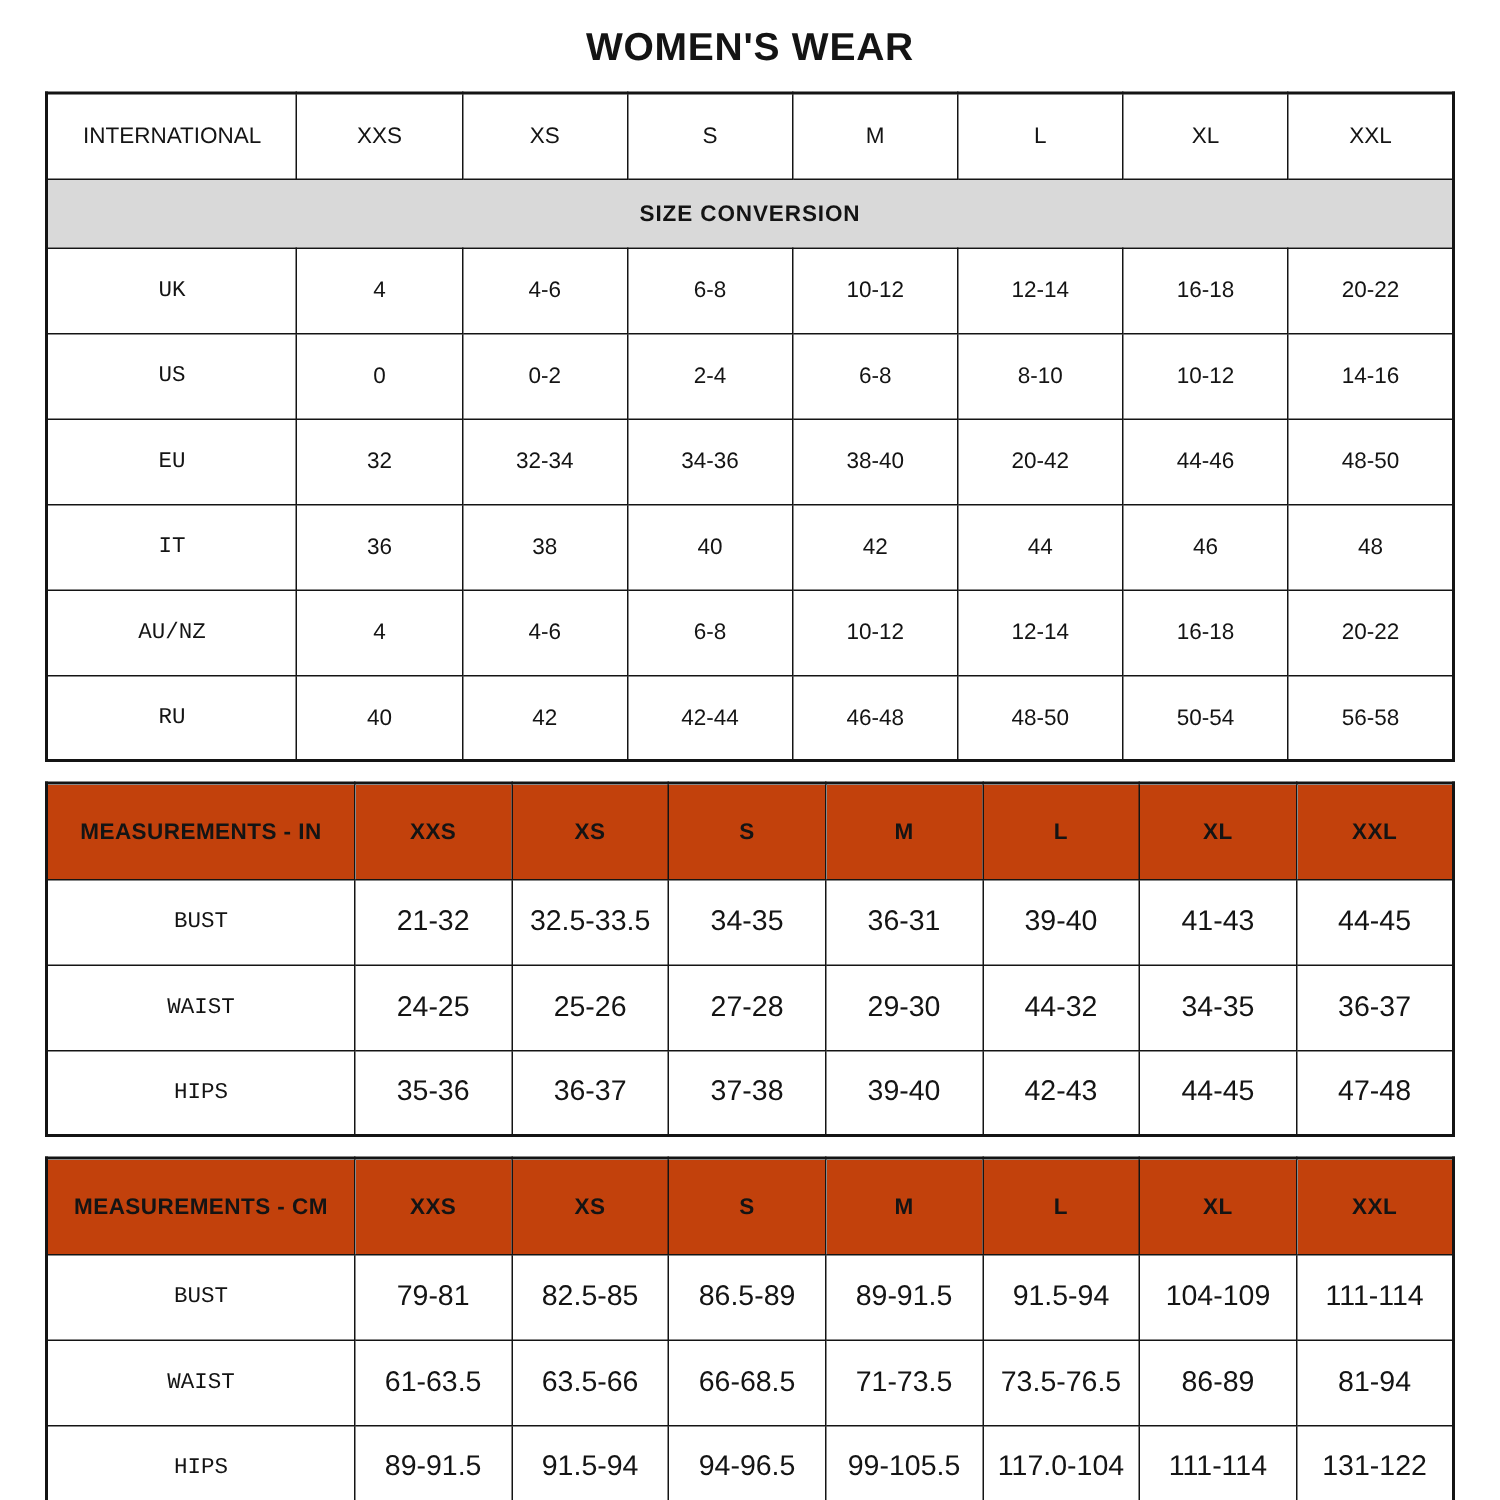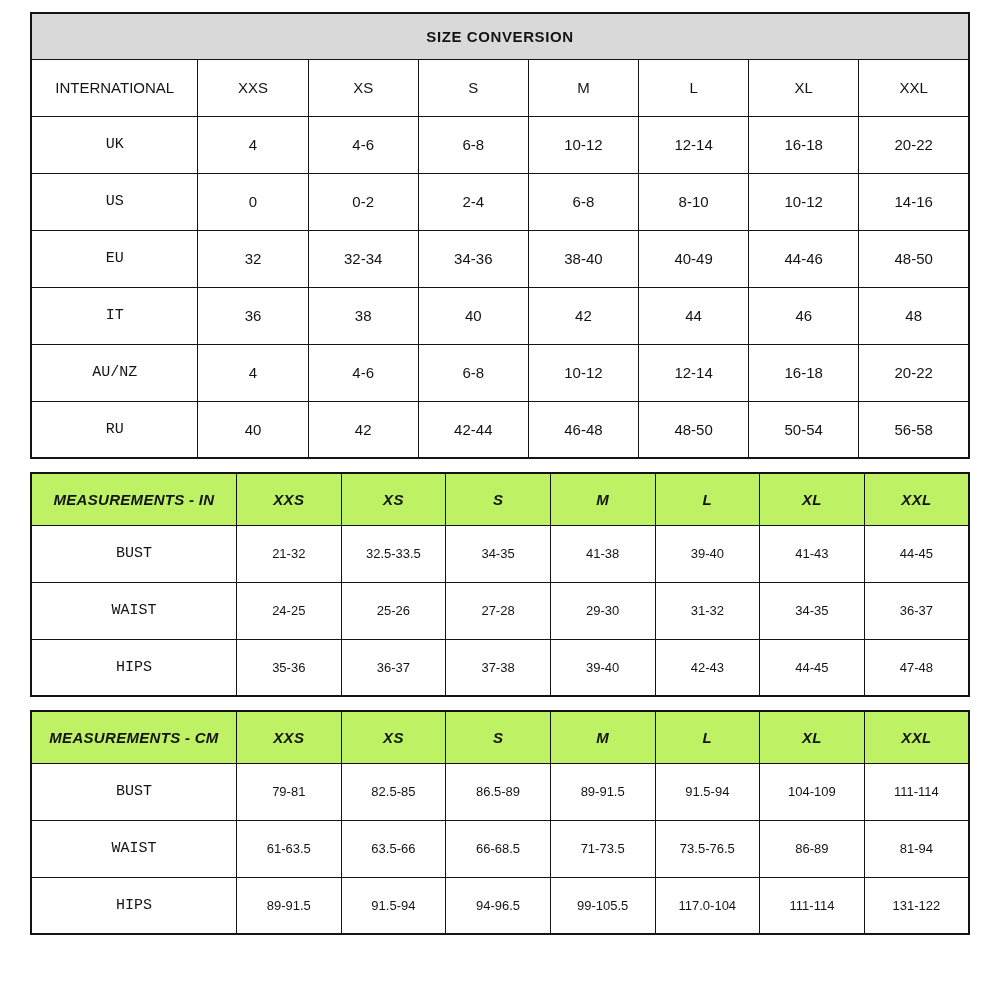--- a/index.html
+++ b/index.html
@@ -38,55 +38,55 @@
   .t1 .main-hdr {
     height: 46px;
     background: #d9d9d9;
     font-weight: bold;
     letter-spacing: 0.6px;
     font-size: 15px;
   }
   
   .t2 td, .t3 td { height: 57px; }
   tr.gray-row td {
-    background: #bef264;
+    background: #c2410c;
     font-weight: bold;
-    height: 52px;
+    height: 64px;
     letter-spacing: 0.3px;
-    font-style: italic;
-  }
-  td.val { font-size: 13px; }
+  }
+  td.val { font-size: 19px; }
   td.row-label { font-size: 15px; font-family: Liberation Mono, monospace; }
 </style>
 </head>
 <body>
 
 <div class="page">
 
+  <h1 class="page-title">WOMEN'S WEAR</h1>
 
   <table class="tbl t1">
     <colgroup>
       <col style="width:17.8%">
       <col span="7" style="width:11.743%">
     </colgroup>
     <tbody>
-      <tr>
-        <td colspan="8" class="main-hdr">SIZE CONVERSION</td>
-      </tr>
       <tr>
         <td>INTERNATIONAL</td>
         <td>XXS</td>
         <td>XS</td>
         <td>S</td>
         <td>M</td>
         <td>L</td>
         <td>XL</td>
         <td>XXL</td>
       </tr>
       <tr>
+        <td colspan="8" class="main-hdr">SIZE CONVERSION</td>
+      </tr>
+      <tr>
         <td class="row-label">UK</td>
         <td>4</td>
         <td>4-6</td>
         <td>6-8</td>
         <td>10-12</td>
         <td>12-14</td>
         <td>16-18</td>
         <td>20-22</td>
       </tr>
       <tr>
@@ -98,21 +98,21 @@
         <td>8-10</td>
         <td>10-12</td>
         <td>14-16</td>
       </tr>
       <tr>
         <td class="row-label">EU</td>
         <td>32</td>
         <td>32-34</td>
         <td>34-36</td>
         <td>38-40</td>
-        <td>40-49</td>
+        <td>20-42</td>
         <td>44-46</td>
         <td>48-50</td>
       </tr>
       <tr>
         <td class="row-label">IT</td>
         <td>36</td>
         <td>38</td>
         <td>40</td>
         <td>42</td>
         <td>44</td>
@@ -156,32 +156,32 @@
         <td>M</td>
         <td>L</td>
         <td>XL</td>
         <td>XXL</td>
       </tr>
       <tr>
         <td class="row-label">BUST</td>
         <td class="val">21-32</td>
         <td class="val">32.5-33.5</td>
         <td class="val">34-35</td>
-        <td class="val">41-38</td>
+        <td class="val">36-31</td>
         <td class="val">39-40</td>
         <td class="val">41-43</td>
         <td class="val">44-45</td>
       </tr>
       <tr>
         <td class="row-label">WAIST</td>
         <td class="val">24-25</td>
         <td class="val">25-26</td>
         <td class="val">27-28</td>
         <td class="val">29-30</td>
-        <td class="val">31-32</td>
+        <td class="val">44-32</td>
         <td class="val">34-35</td>
         <td class="val">36-37</td>
       </tr>
       <tr>
         <td class="row-label">HIPS</td>
         <td class="val">35-36</td>
         <td class="val">36-37</td>
         <td class="val">37-38</td>
         <td class="val">39-40</td>
         <td class="val">42-43</td>

